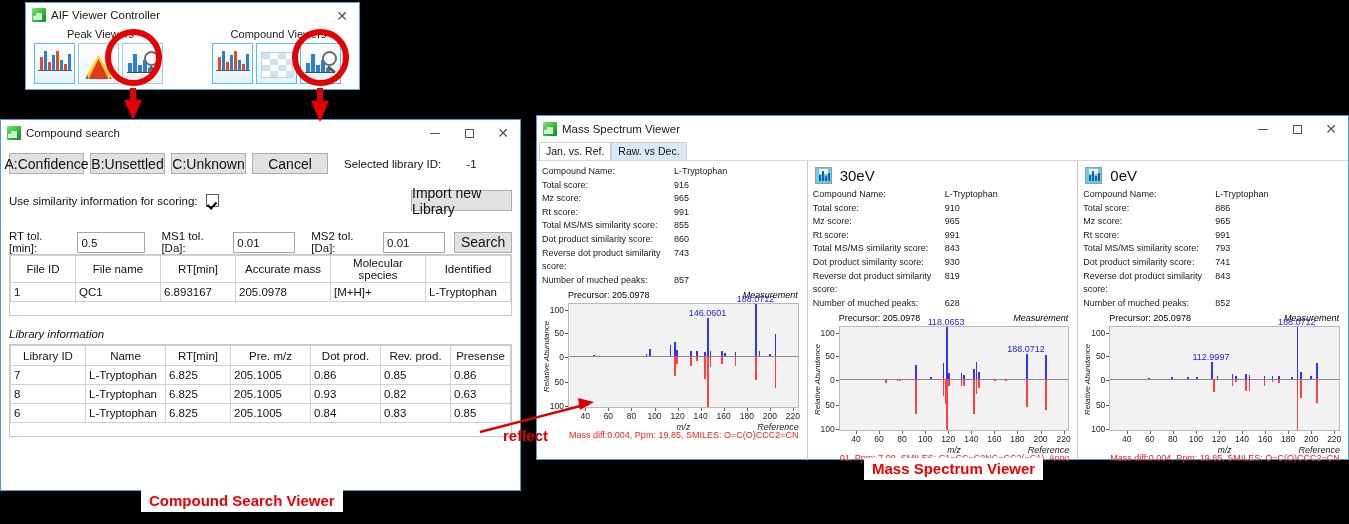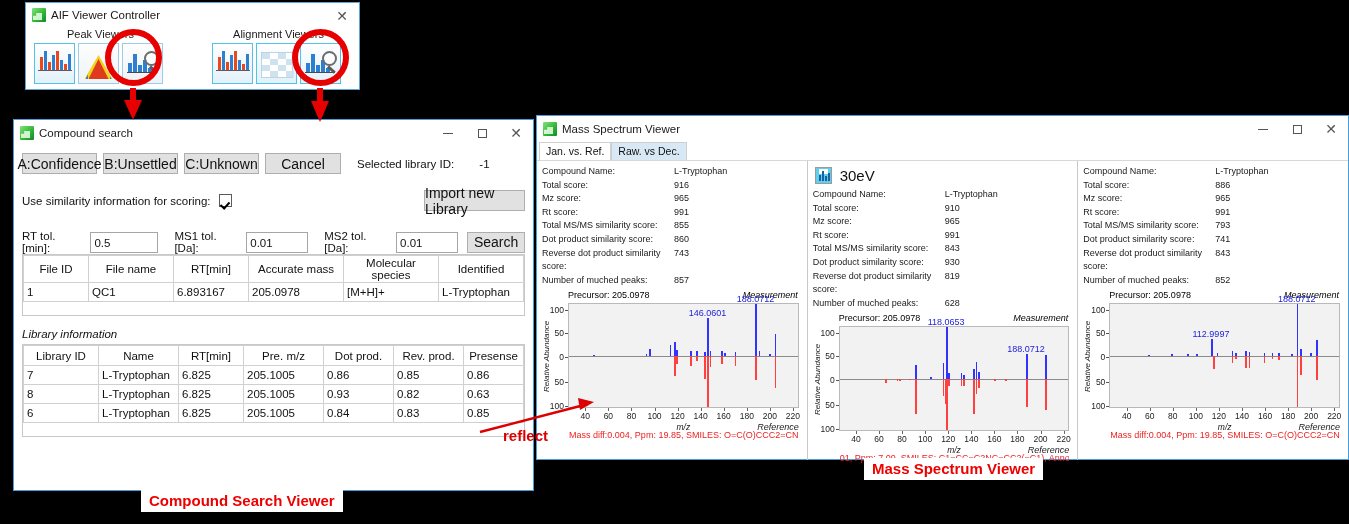--- a/index.html
+++ b/index.html
@@ -118,21 +118,21 @@
 
   
   .pane-icon{
     width:17px;height:17px;position:relative;flex:0 0 auto;
     background:#5fd0e8; border:1px solid #9b9b9b;
   }
   .pane-icon i{ position:absolute; bottom:2px; width:2px; background:#1b5fa8;}
   .pane-icon .wt{position:absolute;left:3px;top:1px;width:9px;height:5px;background:#fff;}
 
   
-  #cs { left:13px; top:119px; width:521px; height:372px; }
+  #cs { left:0px; top:119px; width:521px; height:372px; }
   .cs-body{ padding:0 8px; font-size:11.5px; color:#111; }
   .btnrow{ display:flex; align-items:center; gap:6px; margin-top:7px; }
   .btn{
     background:#e1e1e1; border:1px solid #aeaeae;
     font-family:"Liberation Sans", sans-serif;
     font-size:14px; color:#111;
     height:21px; display:flex; align-items:center; justify-content:center;
   }
   .btn.w1{ width:75px; } .btn.w2{ width:76px; }
   .sel-lib{ margin-left:10px; font-size:11.5px; }
@@ -300,21 +300,21 @@
             <i style="left:22px;height:5px"></i>
             <span class="base"></span>
               <span class="lens"></span>
               <span class="handle"></span>
           </span>
         </div>
       </div>
     </div>
 
     <div class="grp" style="left:186px; width:133px;">
-      <div class="grp-label">Alignment Viewers</div>
+      <div class="grp-label">Compound Viewers</div>
       <div class="grp-row">
         <div class="icon-btn sel">
           <span class="ic-bars">
             <i style="left:2px;height:14px"></i>
               <b style="left:6px;height:20px"></b>
             <i style="left:10px;height:9px"></i>
               <b style="left:14px;height:16px"></b>
             <i style="left:18px;height:20px"></i>
               <b style="left:22px;height:11px"></b>
             <i style="left:26px;height:7px"></i>
@@ -711,20 +711,30 @@
             <span class="xtick" style="left: 87.5%;"></span>
             <span class="xt" style="left: 87.5%;">200</span>
             <span class="xtick" style="left: 97.5%;"></span>
             <span class="xt" style="left: 97.5%;">220</span>
             <span class="xname">m/z</span>
             <span class="refname">Reference</span>
           </div>
         </div>
       </div>
       <div class="pane">
+        <div class="pane-head">
+          <span class="pane-icon">
+            <span class="wt"></span>
+            <i style="left:3px;height:6px"></i>
+            <i style="left:6px;height:10px"></i>
+            <i style="left:9px;height:5px"></i>
+            <i style="left:12px;height:8px"></i>
+          </span>
+          <span class="pane-title">0eV</span>
+        </div>
         <div class="kv">
           <span class="k">Compound Name:</span>
           <span class="v">L-Tryptophan</span>
         </div>
         <div class="kv">
           <span class="k">Total score:</span>
           <span class="v">886</span>
         </div>
         <div class="kv">
           <span class="k">Mz score:</span>

